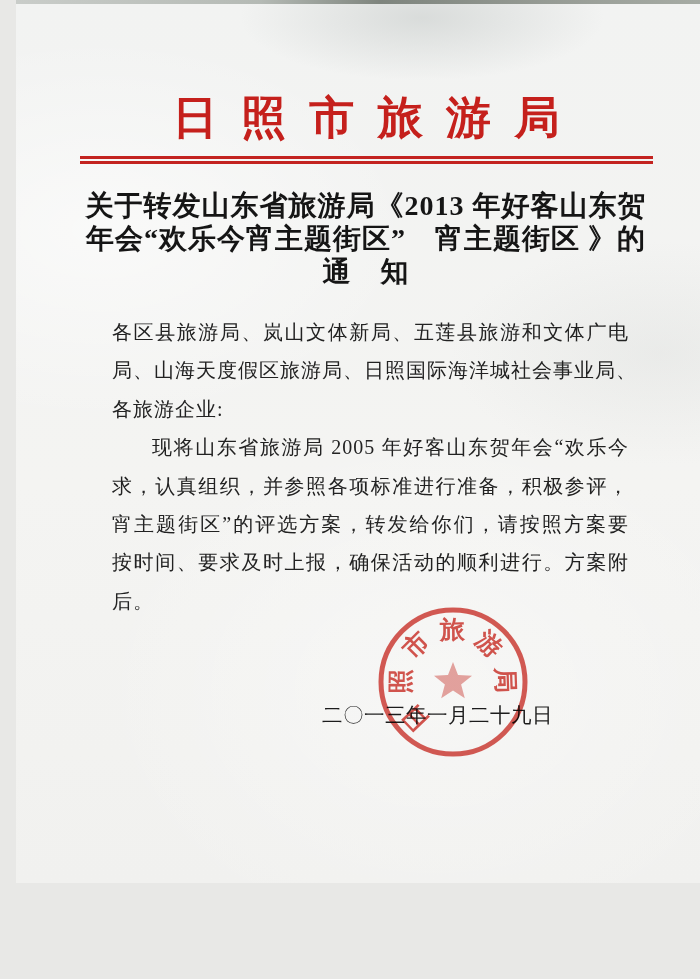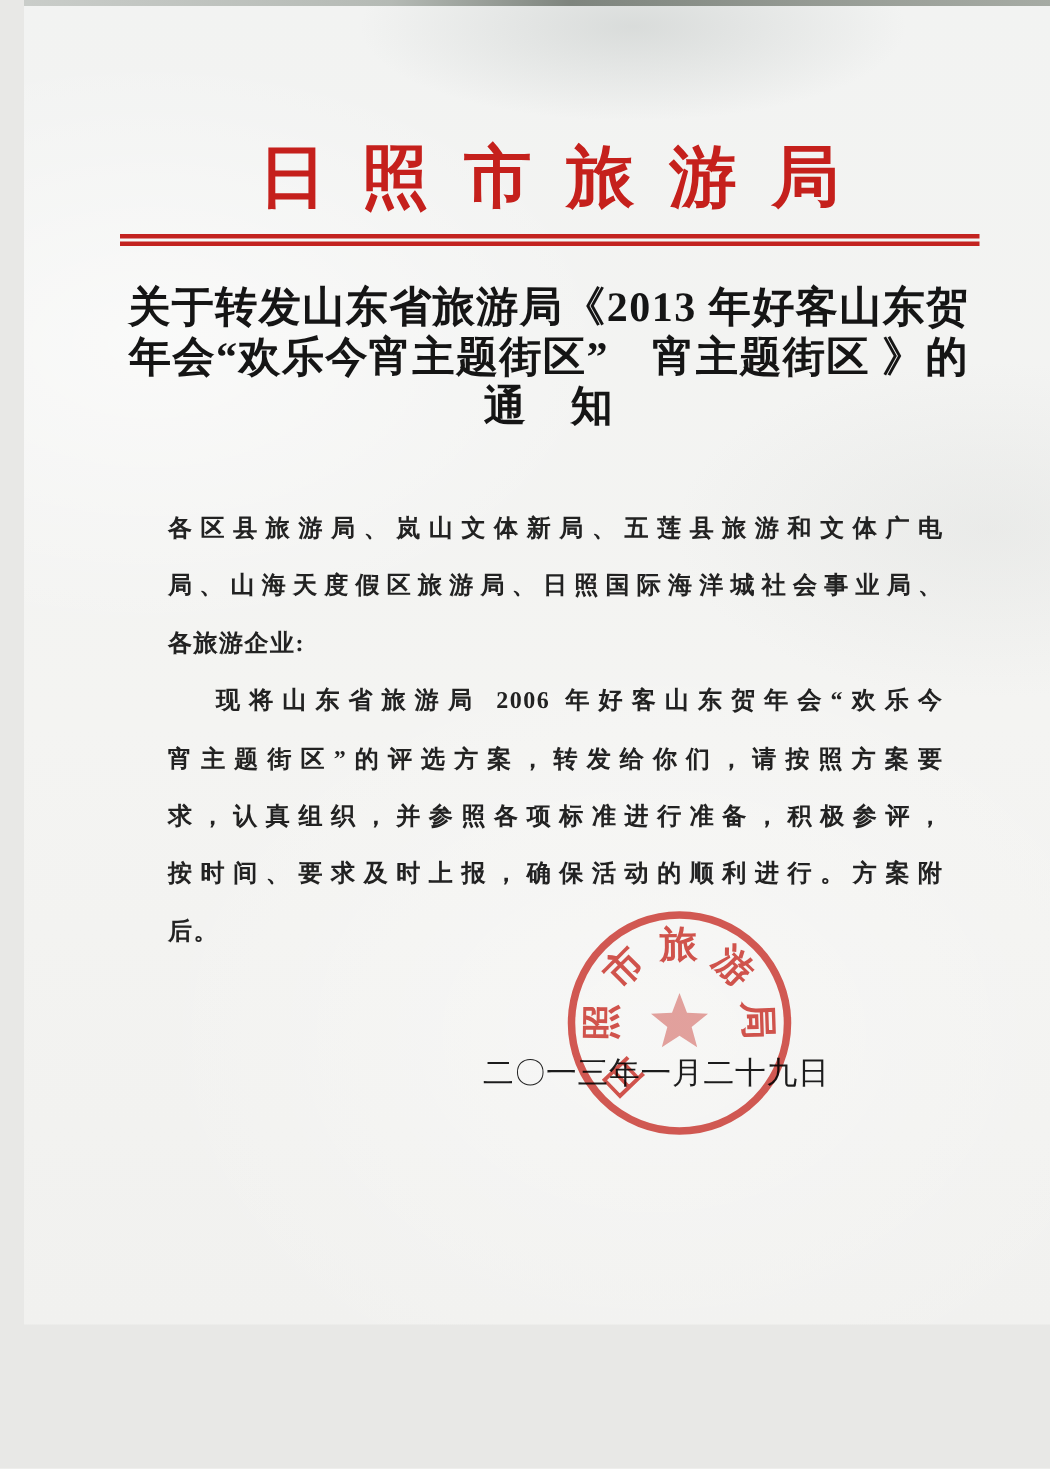--- a/index.html
+++ b/index.html
@@ -42,25 +42,24 @@
   .rule-top { top: 156px; }
   .rule-bottom { top: 901px; border-top-width: 2px; border-bottom-width: 4px; }
   .doc-title {
     position: absolute; top: 189px; left: 0; width: 100%;
     text-align: center;
     font-size: 28px; font-weight: 700; line-height: 33px;
     color: #151515;
     letter-spacing: 1px;
   }
   .doc-body {
-    position: absolute; top: 334px; left: 96px; width: 517px;
-    font-size: 16px; line-height: 38.4px;
+    position: absolute; top: 313px; left: 96px; width: 517px;
+    font-size: 20px; line-height: 38.4px;
     color: var(--ink, #222222);
     letter-spacing: 1px;
-    font-weight: bold;
   }
   .bline { text-align: justify; text-align-last: justify; white-space: nowrap; }
   .bline.end { text-align-last: left; white-space: normal; }
   .bline.ind { text-indent: 2em; }
   .issue-date {
     position: absolute; top: 701px; left: 306px;
     font-size: 20.5px; letter-spacing: 0.5px;
     color: #1c1c1c; z-index: 1;
     white-space: nowrap;
     text-align: right;
@@ -95,23 +94,23 @@
   <div class="doc-title">
     <div>关于转发山东省旅游局《2013 年好客山东贺</div>
     <div>年会“欢乐今宵主题街区”　宵主题街区 》的</div>
     <div>通　知</div>
   </div>
 
   <div class="doc-body">
     <div class="bline">各区县旅游局、岚山文体新局、五莲县旅游和文体广电</div>
     <div class="bline">局、山海天度假区旅游局、日照国际海洋城社会事业局、</div>
     <div class="bline end">各旅游企业:</div>
-    <div class="bline ind">现将山东省旅游局 2006 年好客山东贺年会“欢乐今</div>
+    <div class="bline ind">现将山东省旅游局 2005 年好客山东贺年会“欢乐今</div>
+    <div class="bline">求，认真组织，并参照各项标准进行准备，积极参评，</div>
     <div class="bline">宵主题街区”的评选方案，转发给你们，请按照方案要</div>
-    <div class="bline">求，认真组织，并参照各项标准进行准备，积极参评，</div>
     <div class="bline">按时间、要求及时上报，确保活动的顺利进行。方案附</div>
     <div class="bline end">后。</div>
   </div>
 
   <div class="issue-date">二〇一三年一月二十九日</div>
 
   <div class="official-seal">
     <svg viewBox="0 0 160 160" xmlns="http://www.w3.org/2000/svg">
       <circle cx="80" cy="80" r="72" fill="none" stroke="currentColor" stroke-width="5" opacity="0.92"></circle>
       <path d="M80,60 L85,73.1 L99,73.8 L88.1,82.6 L91.8,96.2 L80,88.5 L68.2,96.2 L71.9,82.6 L61,73.8 L75,73.1 Z" fill="currentColor" opacity="0.5"></path>

